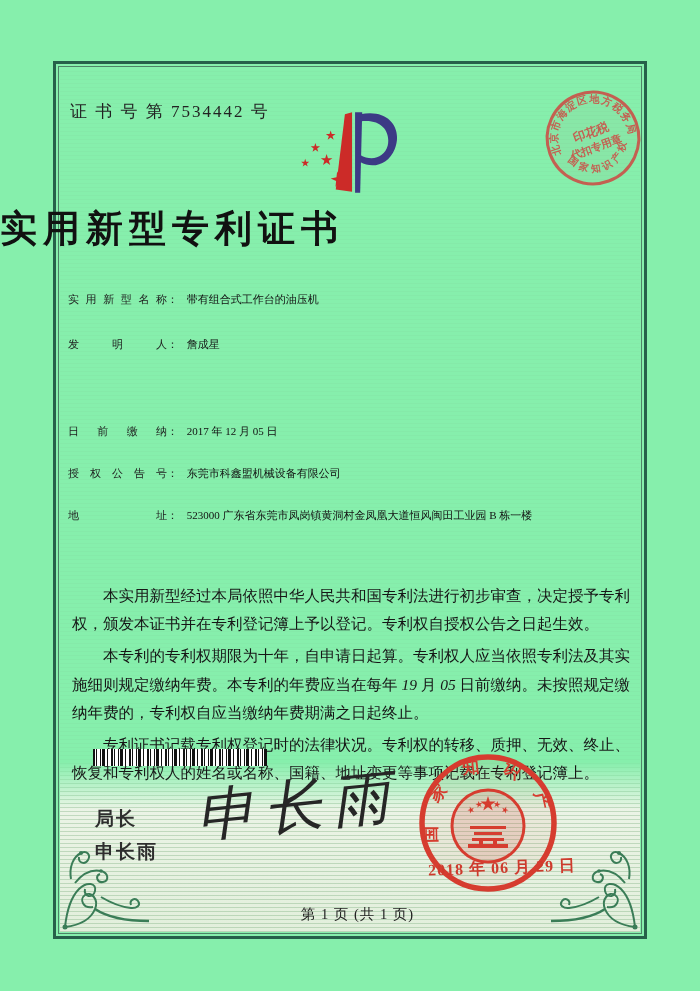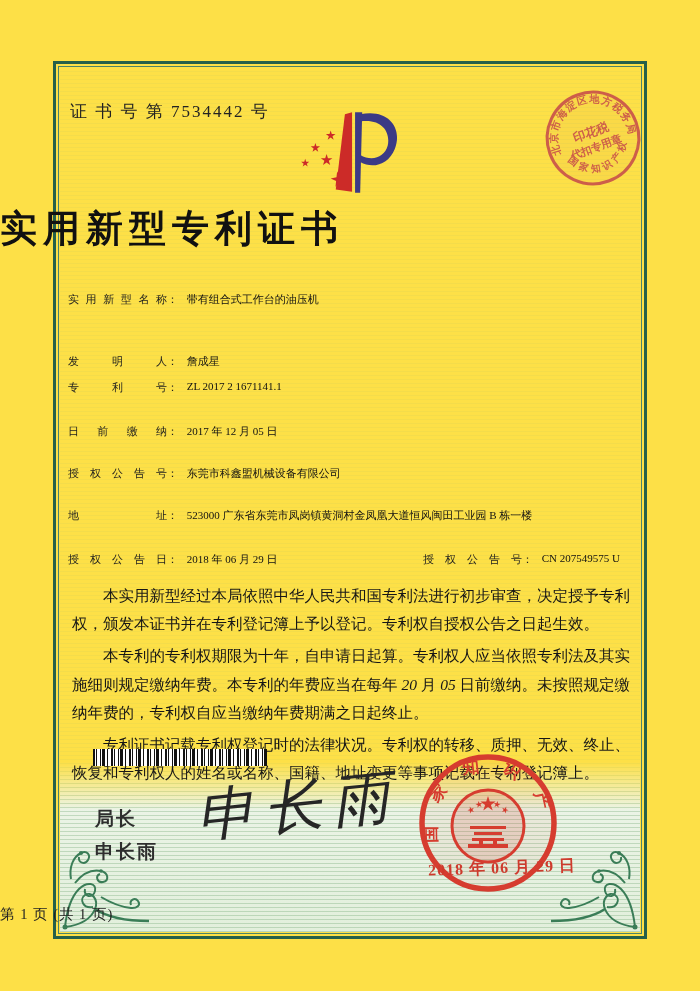--- a/index.html
+++ b/index.html
@@ -1,18 +1,18 @@
 <!DOCTYPE html>
 <html><head>
 <meta charset="utf-8">
 <style>
   html,body{margin:0;padding:0;background:#e9e9e9;}
   .sheet{
     position:relative;width:700px;height:991px;margin:0 auto;
-    background:#fde047;overflow:hidden;
+    background:#86efac;overflow:hidden;
     font-family:"Liberation Serif","DejaVu Serif",serif;color:#1d1d1d;
   }
   
   .frame{
     position:absolute;left:53px;top:61px;right:53px;bottom:52px;
     border:3px solid #26604a;
   }
   .frame::before{
     content:"";position:absolute;inset:2px;border:1px solid #4d8468;pointer-events:none;
   }
@@ -87,21 +87,21 @@
 
   
   .seal{position:absolute;left:413px;top:748px;}
   .seal-date{
     position:absolute;left:428px;top:858px;font-size:16px;color:#ce3a2d;
     letter-spacing:1px;transform:rotate(-2deg);font-weight:600;white-space:nowrap;
   }
 
   
   .footer{
-    position:absolute;left:0;right:0;top:905px;
+    position:absolute;left:15px;right:0;top:905px;text-align:center;
     font-size:14.5px;color:#222;letter-spacing:1px;
   }
   svg text{font-family:"Liberation Serif","DejaVu Serif",serif;}
 </style>
 </head>
 <body>
 
 <div class="sheet">
 
   <div class="frame">
@@ -175,54 +175,40 @@
       <path d="M66,4 C94,-2 108,18 100,38 C94,53 79,58 66,51 L66,44 C78,51 90,46 93,35 C96,22 88,8 66,11 Z"></path>
     </g>
   </svg>
 
   <div class="title">实用新型专利证书</div>
 
   <div class="frow" style="top:292px">
     <span class="f-label">实用新型名称</span><span class="f-colon">：</span>
     <span class="f-value">带有组合式工作台的油压机</span>
   </div>
-  <div class="frow" style="top:354px">
+  <div class="frow" style="top:337px">
     <span class="f-label">发明人</span><span class="f-colon">：</span>
     <span class="f-value">詹成星</span>
-  </div>
-  <div class="frow" style="top:380px">
-    <span class="f-label">专利号</span><span class="f-colon">：</span>
-    <span class="f-value">ZL 2017 2 1671141.1</span>
   </div>
   <div class="frow" style="top:424px">
     <span class="f-label">日前缴纳</span><span class="f-colon">：</span>
     <span class="f-value">2017 年 12 月 05 日</span>
   </div>
   <div class="frow" style="top:466px">
     <span class="f-label">授权公告号</span><span class="f-colon">：</span>
     <span class="f-value">东莞市科鑫盟机械设备有限公司</span>
   </div>
   <div class="frow" style="top:508px">
     <span class="f-label">地址</span><span class="f-colon">：</span>
     <span class="f-value wrap">523000 广东省东莞市凤岗镇黄洞村金凤凰大道恒风闽田工业园 B 栋一楼</span>
   </div>
-  <div class="frow" style="top:552px">
-    <span class="inner">
-      <span class="f-label">授权公告日</span><span class="f-colon">：</span>
-      <span class="f-value">2018 年 06 月 29 日</span>
-    </span>
-    <span class="grant-group2">
-      <span class="f-label">授权公告号</span><span class="f-colon">：</span>
-      <span class="f-value">CN 207549575 U</span>
-    </span>
-  </div>
 
   <div class="body-text">
     <p>本实用新型经过本局依照中华人民共和国专利法进行初步审查，决定授予专利权，颁发本证书并在专利登记簿上予以登记。专利权自授权公告之日起生效。</p>
-    <p>本专利的专利权期限为十年，自申请日起算。专利权人应当依照专利法及其实施细则规定缴纳年费。本专利的年费应当在每年 20 月 05 日前缴纳。未按照规定缴纳年费的，专利权自应当缴纳年费期满之日起终止。</p>
+    <p>本专利的专利权期限为十年，自申请日起算。专利权人应当依照专利法及其实施细则规定缴纳年费。本专利的年费应当在每年 19 月 05 日前缴纳。未按照规定缴纳年费的，专利权自应当缴纳年费期满之日起终止。</p>
     <p>专利证书记载专利权登记时的法律状况。专利权的转移、质押、无效、终止、恢复和专利权人的姓名或名称、国籍、地址变更等事项记载在专利登记簿上。</p>
   </div>
 
   <div class="barcode"></div>
 
   <div class="signer-title">局长</div>
   <div class="signer-name">申长雨</div>
   <div class="signature">申长雨</div>
 
   <svg class="seal" width="150" height="150" viewBox="0 0 150 150">

